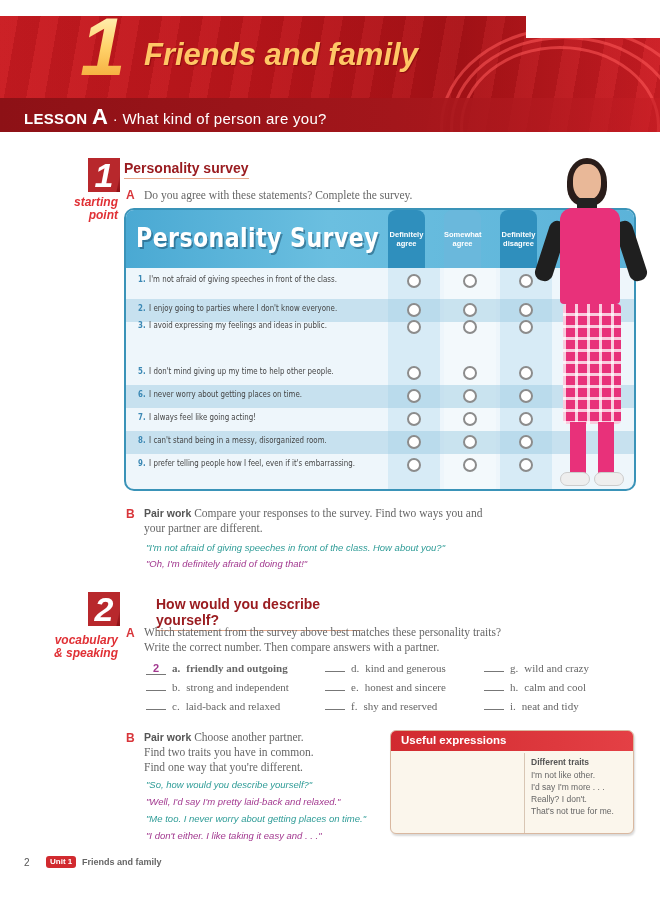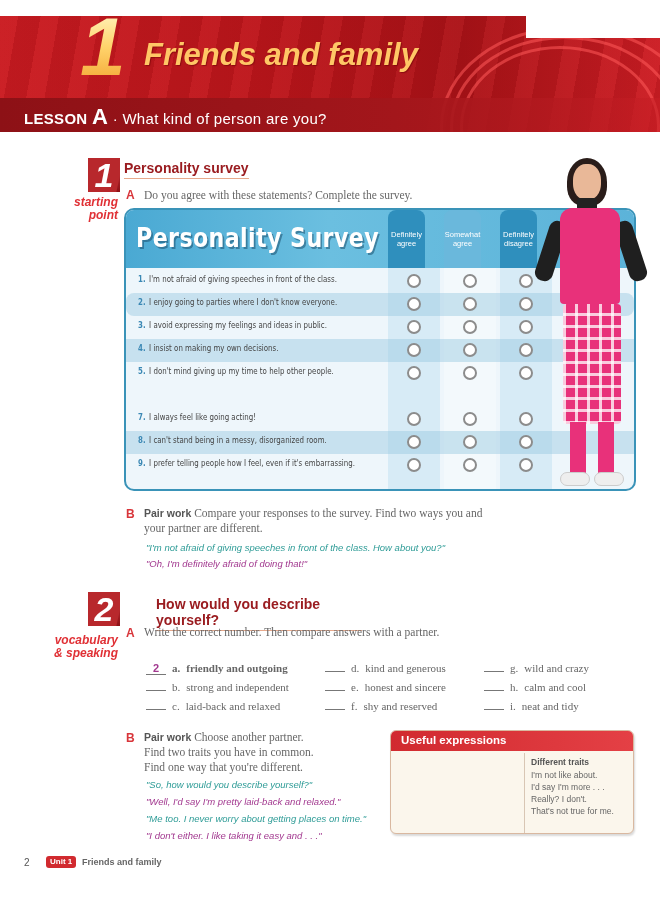--- a/index.html
+++ b/index.html
@@ -91,21 +91,21 @@
       background: linear-gradient(90deg, #4aa9d3 0%, #6bbfe0 40%, #5cb3d9 100%);
     }
     .survey-title {
       position: absolute; left: 10px; top: 12px;
       font-family: "DejaVu Sans", sans-serif; font-weight: bold; font-size: 27px; color: #fff;
       letter-spacing: 0.5px; text-shadow: 2px 2px 0 rgba(20,70,100,0.5);
       transform: scaleX(0.82); transform-origin: left center;
     }
     .col-head {
       position: absolute; top: 0; width: 37px; height: 58px; border-radius: 8px 8px 0 0;
-      color: #fff; font-family: "Liberation Sans", sans-serif; font-weight: normal; font-size: 7.5px;
+      color: #fff; font-family: "Liberation Sans", sans-serif; font-weight: bold; font-size: 7.5px;
       line-height: 9px; text-align: center; padding-top: 20px;
     }
     .col-head.c1 { left: 262px; background: #2f8fbd; }
     .col-head.c2 { left: 318px; background: #6ab8dc; }
     .col-head.c3 { left: 374px; background: #2f8fbd; }
     .col-bg { position: absolute; top: 58px; width: 52px; height: 223px; }
     .col-bg.c1 { left: 262px; background: #d7ebf6; }
     .col-bg.c2 { left: 318px; background: #f3f9fc; }
     .col-bg.c3 { left: 374px; background: #d7ebf6; }
 
@@ -238,40 +238,40 @@
     <div>Definitely</div>
     <div>disagree</div>
   </div>
 
   <div class="row" style="top:60px;">
     <div class="row-text"><span class="row-num">1.</span><span>I'm not afraid of giving speeches in front of the class.</span></div>
     <div class="radio r1"></div>
     <div class="radio r2"></div>
     <div class="radio r3"></div>
   </div>
-  <div class="row alt" style="top:83px;border-radius:8px;">
+  <div class="row alt" style="top:89px;">
     <div class="row-text"><span class="row-num">2.</span><span>I enjoy going to parties where I don't know everyone.</span></div>
     <div class="radio r1"></div>
     <div class="radio r2"></div>
     <div class="radio r3"></div>
   </div>
   <div class="row" style="top:106px;">
     <div class="row-text"><span class="row-num">3.</span><span>I avoid expressing my feelings and ideas in public.</span></div>
     <div class="radio r1"></div>
     <div class="radio r2"></div>
     <div class="radio r3"></div>
   </div>
-  <div class="row alt" style="top:129px;">
-    <div class="row-text"><span class="row-num">4.</span><span>I insist on making my own decisions.</span></div>
-    <div class="radio r1"></div>
-    <div class="radio r2"></div>
-    <div class="radio r3"></div>
-  </div>
   <div class="row" style="top:152px;">
     <div class="row-text"><span class="row-num">5.</span><span>I don't mind giving up my time to help other people.</span></div>
+    <div class="radio r1"></div>
+    <div class="radio r2"></div>
+    <div class="radio r3"></div>
+  </div>
+  <div class="row alt" style="top:175px;">
+    <div class="row-text"><span class="row-num">6.</span><span>I never worry about getting places on time.</span></div>
     <div class="radio r1"></div>
     <div class="radio r2"></div>
     <div class="radio r3"></div>
   </div>
   <div class="row" style="top:198px;">
     <div class="row-text"><span class="row-num">7.</span><span>I always feel like going   acting!</span></div>
     <div class="radio r1"></div>
     <div class="radio r2"></div>
     <div class="radio r3"></div>
   </div>
@@ -313,20 +313,21 @@
 <div class="quote purple" style="left:146px; top:558px;">"Oh, I'm definitely afraid of doing that!"</div>
 
 <div class="sec-num" style="left:88px; top:592px;">2</div>
 <div class="sec-title" style="left:124px; top:596px; width:206px;margin-left:32px;">How would you describe yourself?</div>
 <div class="sec-tag" style="left:40px; top:634px; width:78px;">
   <div>vocabulary</div>
   <div>&amp; speaking</div>
 </div>
 <div class="letter" style="left:126px; top:626px;">A</div>
 <div class="instr" style="left:144px; top:625px;">
+  <div>Which statement from the survey above best matches these personality traits?</div>
   <div>Write the correct number. Then compare answers with a partner.</div>
 </div>
 
 <div class="trait" style="left:146px; top:662px;font-weight:bold;"><span class="blank">2</span><span class="trait-letter">a.</span><span>friendly and outgoing</span></div>
 <div class="trait" style="left:146px; top:681px;"><span class="blank"></span><span class="trait-letter">b.</span><span>strong and independent</span></div>
 <div class="trait" style="left:146px; top:700px;"><span class="blank"></span><span class="trait-letter">c.</span><span>laid-back and relaxed</span></div>
 
 <div class="trait" style="left:325px; top:662px;"><span class="blank"></span><span class="trait-letter">d.</span><span>kind and generous</span></div>
 <div class="trait" style="left:325px; top:681px;"><span class="blank"></span><span class="trait-letter">e.</span><span>honest and sincere</span></div>
 <div class="trait" style="left:325px; top:700px;"><span class="blank"></span><span class="trait-letter">f.</span><span>shy and reserved</span></div>
@@ -344,21 +345,21 @@
 <div class="quote teal" style="left:146px; top:779px;">"So, how would you describe yourself?"</div>
 <div class="quote purple" style="left:146px; top:796px;">"Well, I'd say I'm pretty laid-back and relaxed."</div>
 <div class="quote teal" style="left:146px; top:813px;">"Me too. I never worry about getting places on time."</div>
 <div class="quote purple" style="left:146px; top:830px;">"I don't either. I like taking it easy and . . ."</div>
 
 <div class="useful">
   <div class="useful-head">Useful expressions</div>
   <div class="useful-divider"></div>
   <div class="useful-col right">
     <div class="useful-col-head">Different traits</div>
-    <div>I'm not like about.</div>
+    <div>I'm not like other.</div>
     <div>I'd say I'm more . . .</div>
     <div>Really? I don't.</div>
     <div>That's not true for me.</div>
   </div>
 </div>
 
 <div class="footer-page">2</div>
 <div class="footer-badge">Unit 1</div>
 <div class="footer-title">Friends and family</div>
 

